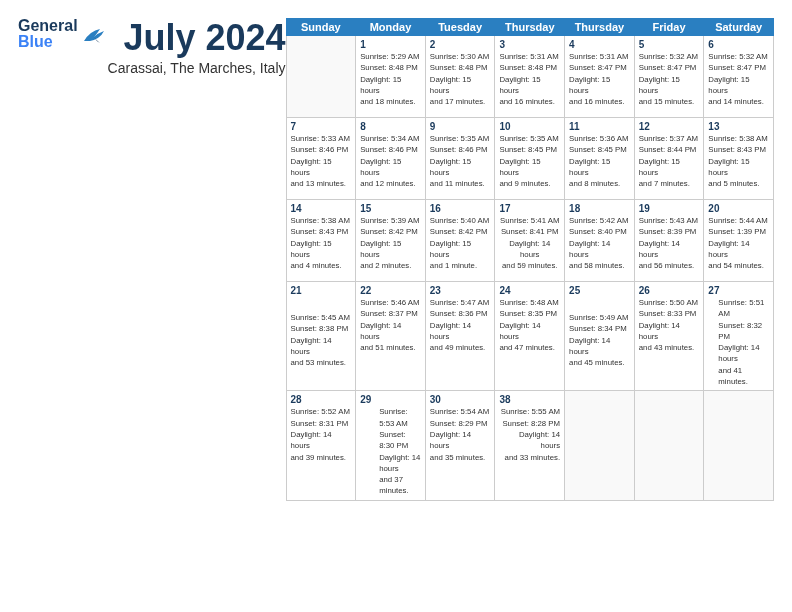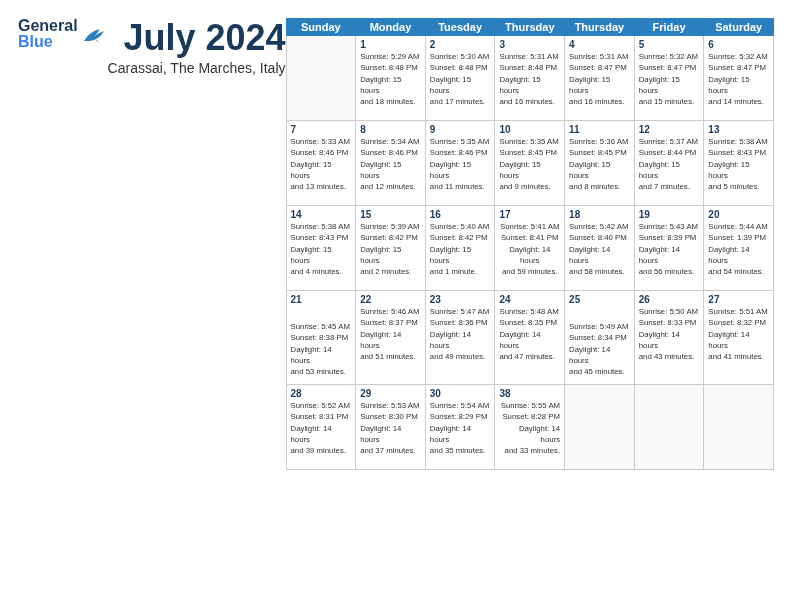--- a/index.html
+++ b/index.html
@@ -317,37 +317,37 @@
           </td>
           <td>
             <span class="day-num">26</span>
             <div class="day-info" style="white-space: pre-line;">Sunrise: 5:50 AM
 Sunset: 8:33 PM
 Daylight: 14 hours
 and 43 minutes.</div>
           </td>
           <td>
             <span class="day-num">27</span>
-            <div class="day-info" style="white-space: pre-line;">Sunrise: 5:51 AM
+            <div class="day-info" style="white-space: pre-line; margin-left: 10px;">Sunrise: 5:51 AM
 Sunset: 8:32 PM
 Daylight: 14 hours
 and 41 minutes.</div>
           </td>
         </tr>
         <tr>
           <td>
             <span class="day-num">28</span>
             <div class="day-info" style="white-space: pre-line;">Sunrise: 5:52 AM
 Sunset: 8:31 PM
 Daylight: 14 hours
 and 39 minutes.</div>
           </td>
           <td>
             <span class="day-num">29</span>
-            <div class="day-info" style="white-space: pre-line;">Sunrise: 5:53 AM
+            <div class="day-info" style="white-space: pre-line; margin-left: 19px;">Sunrise: 5:53 AM
 Sunset: 8:30 PM
 Daylight: 14 hours
 and 37 minutes.</div>
           </td>
           <td>
             <span class="day-num">30</span>
             <div class="day-info" style="white-space: pre-line;">Sunrise: 5:54 AM
 Sunset: 8:29 PM
 Daylight: 14 hours
 and 35 minutes.</div>

